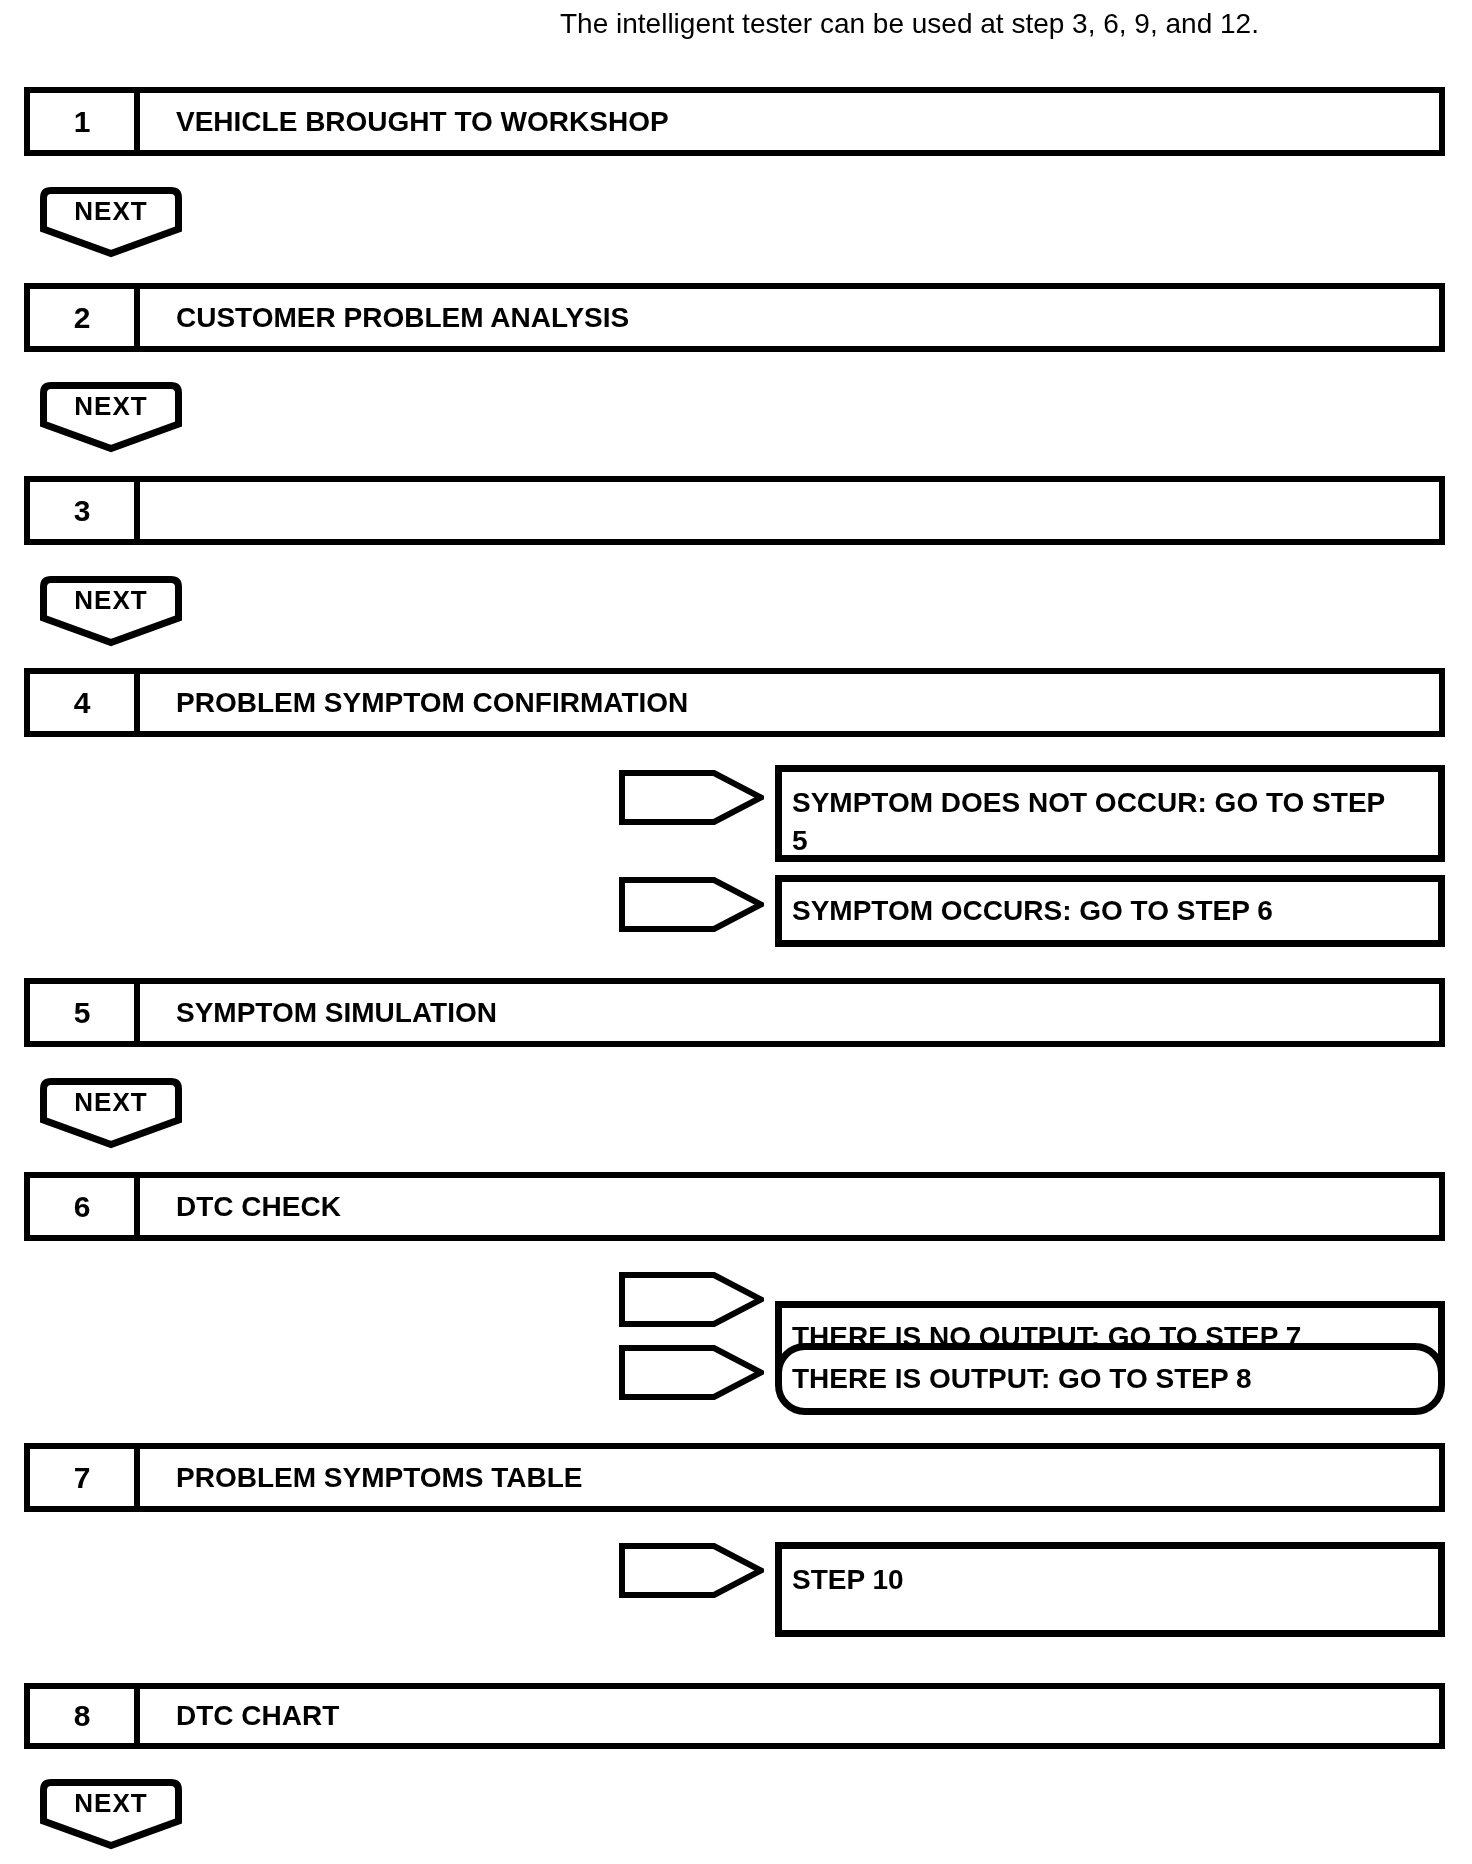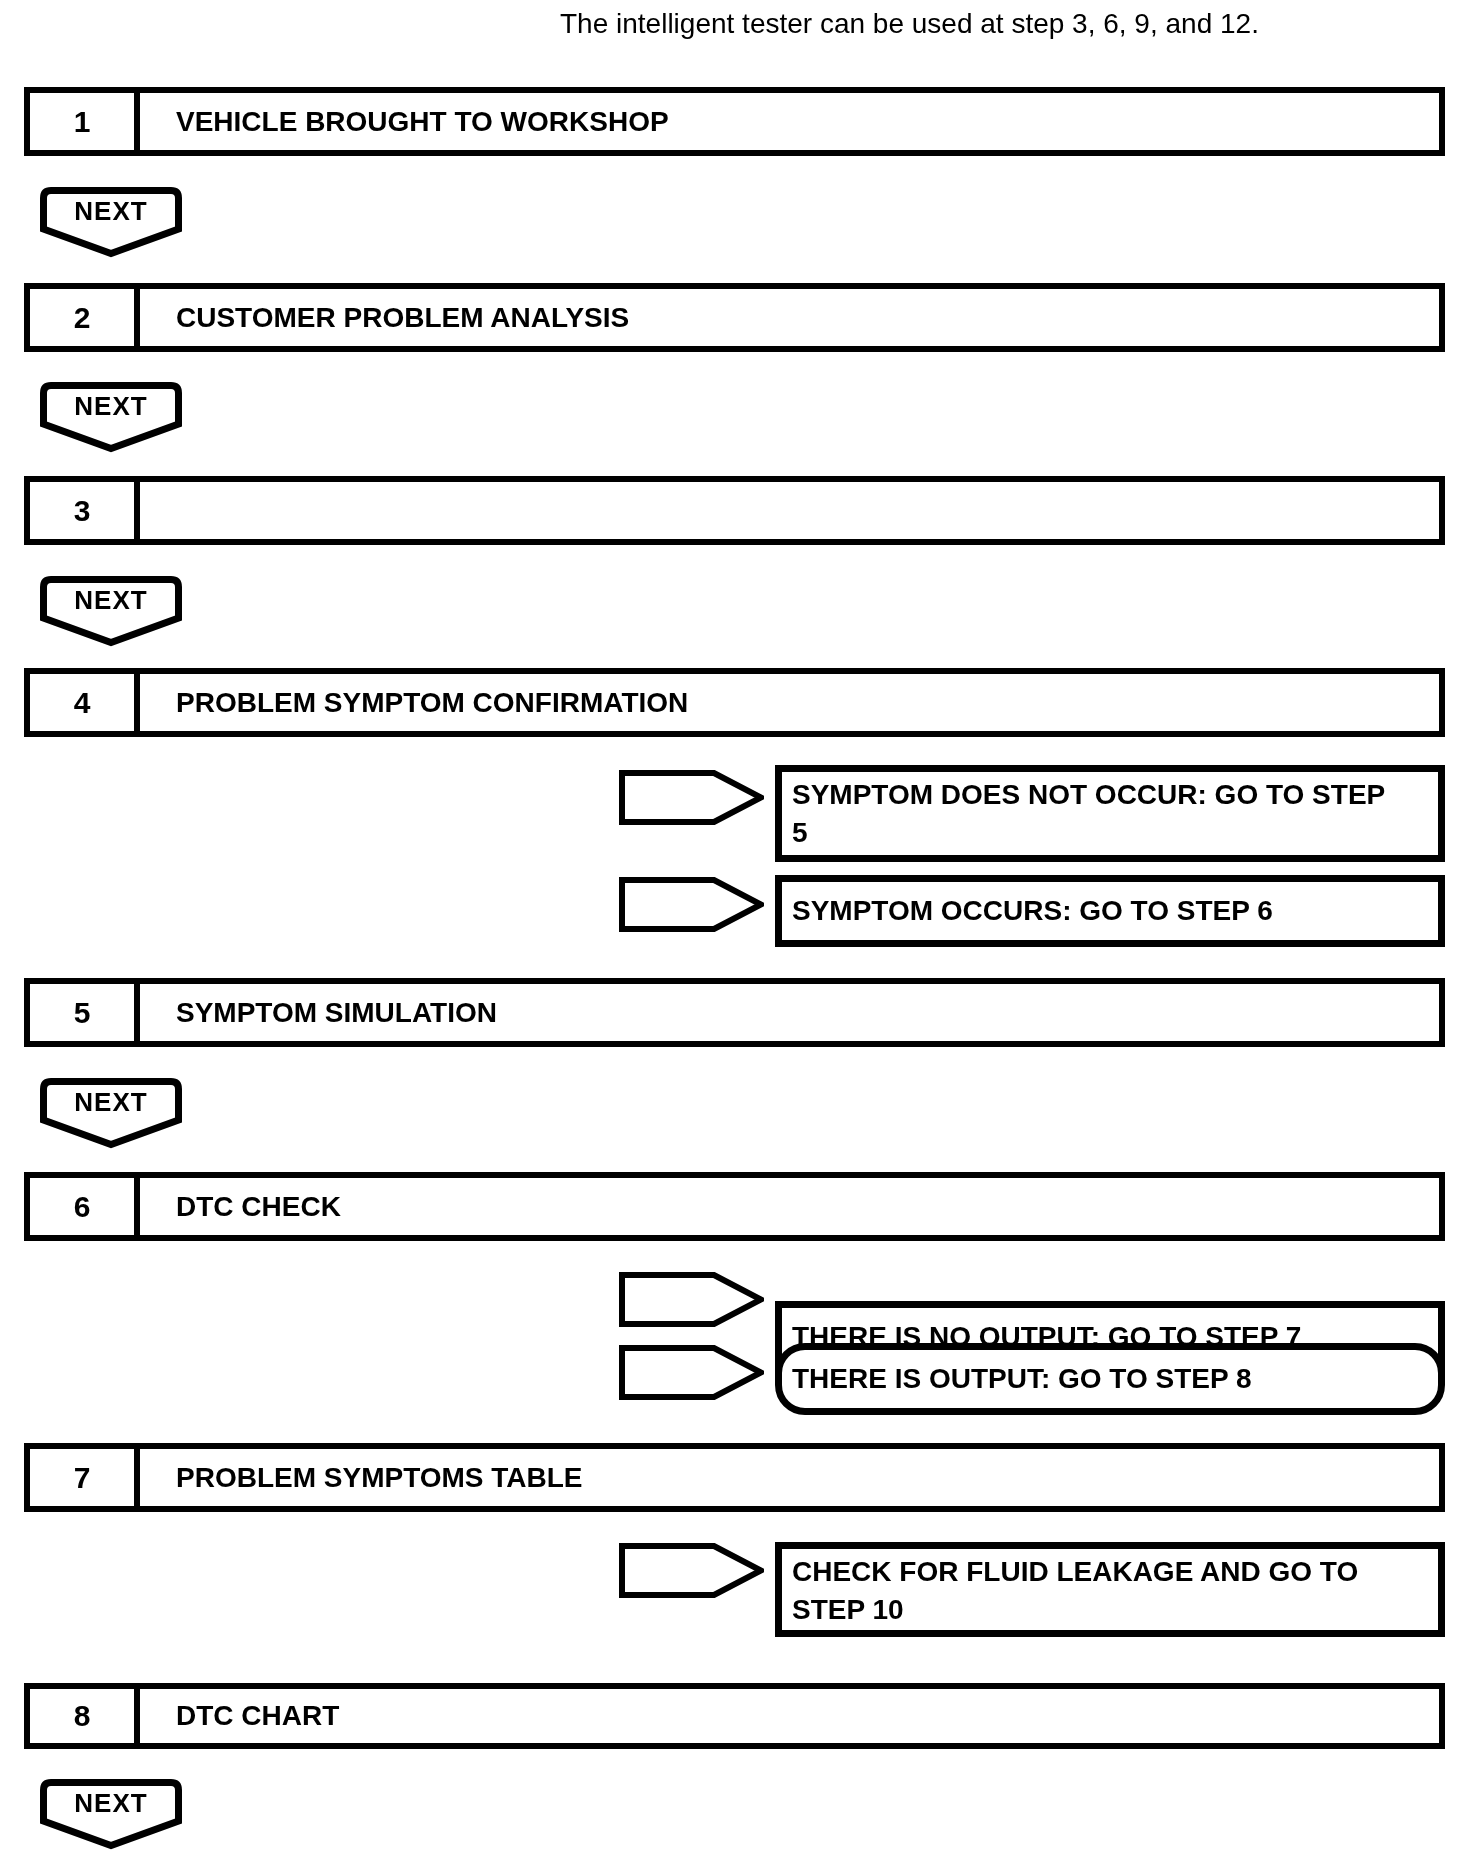--- a/index.html
+++ b/index.html
@@ -32,21 +32,21 @@
     font-size:26px;font-weight:bold;letter-spacing:1px;
   }
   .r-arrow{position:absolute;left:619px;width:145px;height:55px;}
   .result{
     position:absolute;left:775px;width:670px;
     border:7px solid #000;box-sizing:border-box;background:#fff;
     font-size:28px;font-weight:bold;line-height:38px;
     padding:0 10px;
   }
   .result.single{display:flex;align-items:center;height:72px;}
-  .result.double{padding-top:4px;}
+  .result.double{padding-top:12px;}
   .result .line{white-space:nowrap;}
 </style>
 </head>
 <body>
 
 <div class="note">The intelligent tester can be used at step 3, 6, 9, and 12.</div>
 
 <div class="step-box" style="top:87px;">
   <div class="step-num">1</div>
   <div class="step-title">VEHICLE BROUGHT TO WORKSHOP</div>
@@ -145,21 +145,20 @@
   <div class="step-num">7</div>
   <div class="step-title">PROBLEM SYMPTOMS TABLE</div>
 </div>
 
 <div class="r-arrow" style="top:1543px;">
   <svg width="145" height="55" viewBox="0 0 145 55">
     <path d="M 3 3 H 95 L 142 27.5 L 95 52 H 3 Z" fill="#ffffff" stroke="#000000" stroke-width="6" stroke-linejoin="miter"></path>
   </svg>
 </div>
 <div class="result double" style="top:1542px;height:95px;">
-  <div class="line">CHECK FOR FLUID LEAKAGE AND GO TO</div>
   <div class="line">STEP 10</div>
 </div>
 
 <div class="step-box" style="top:1683px;height:66px;">
   <div class="step-num">8</div>
   <div class="step-title">DTC CHART</div>
 </div>
 
 <div class="next" style="top:1779px;">
   <svg width="142" height="71" viewBox="0 0 142 71">

